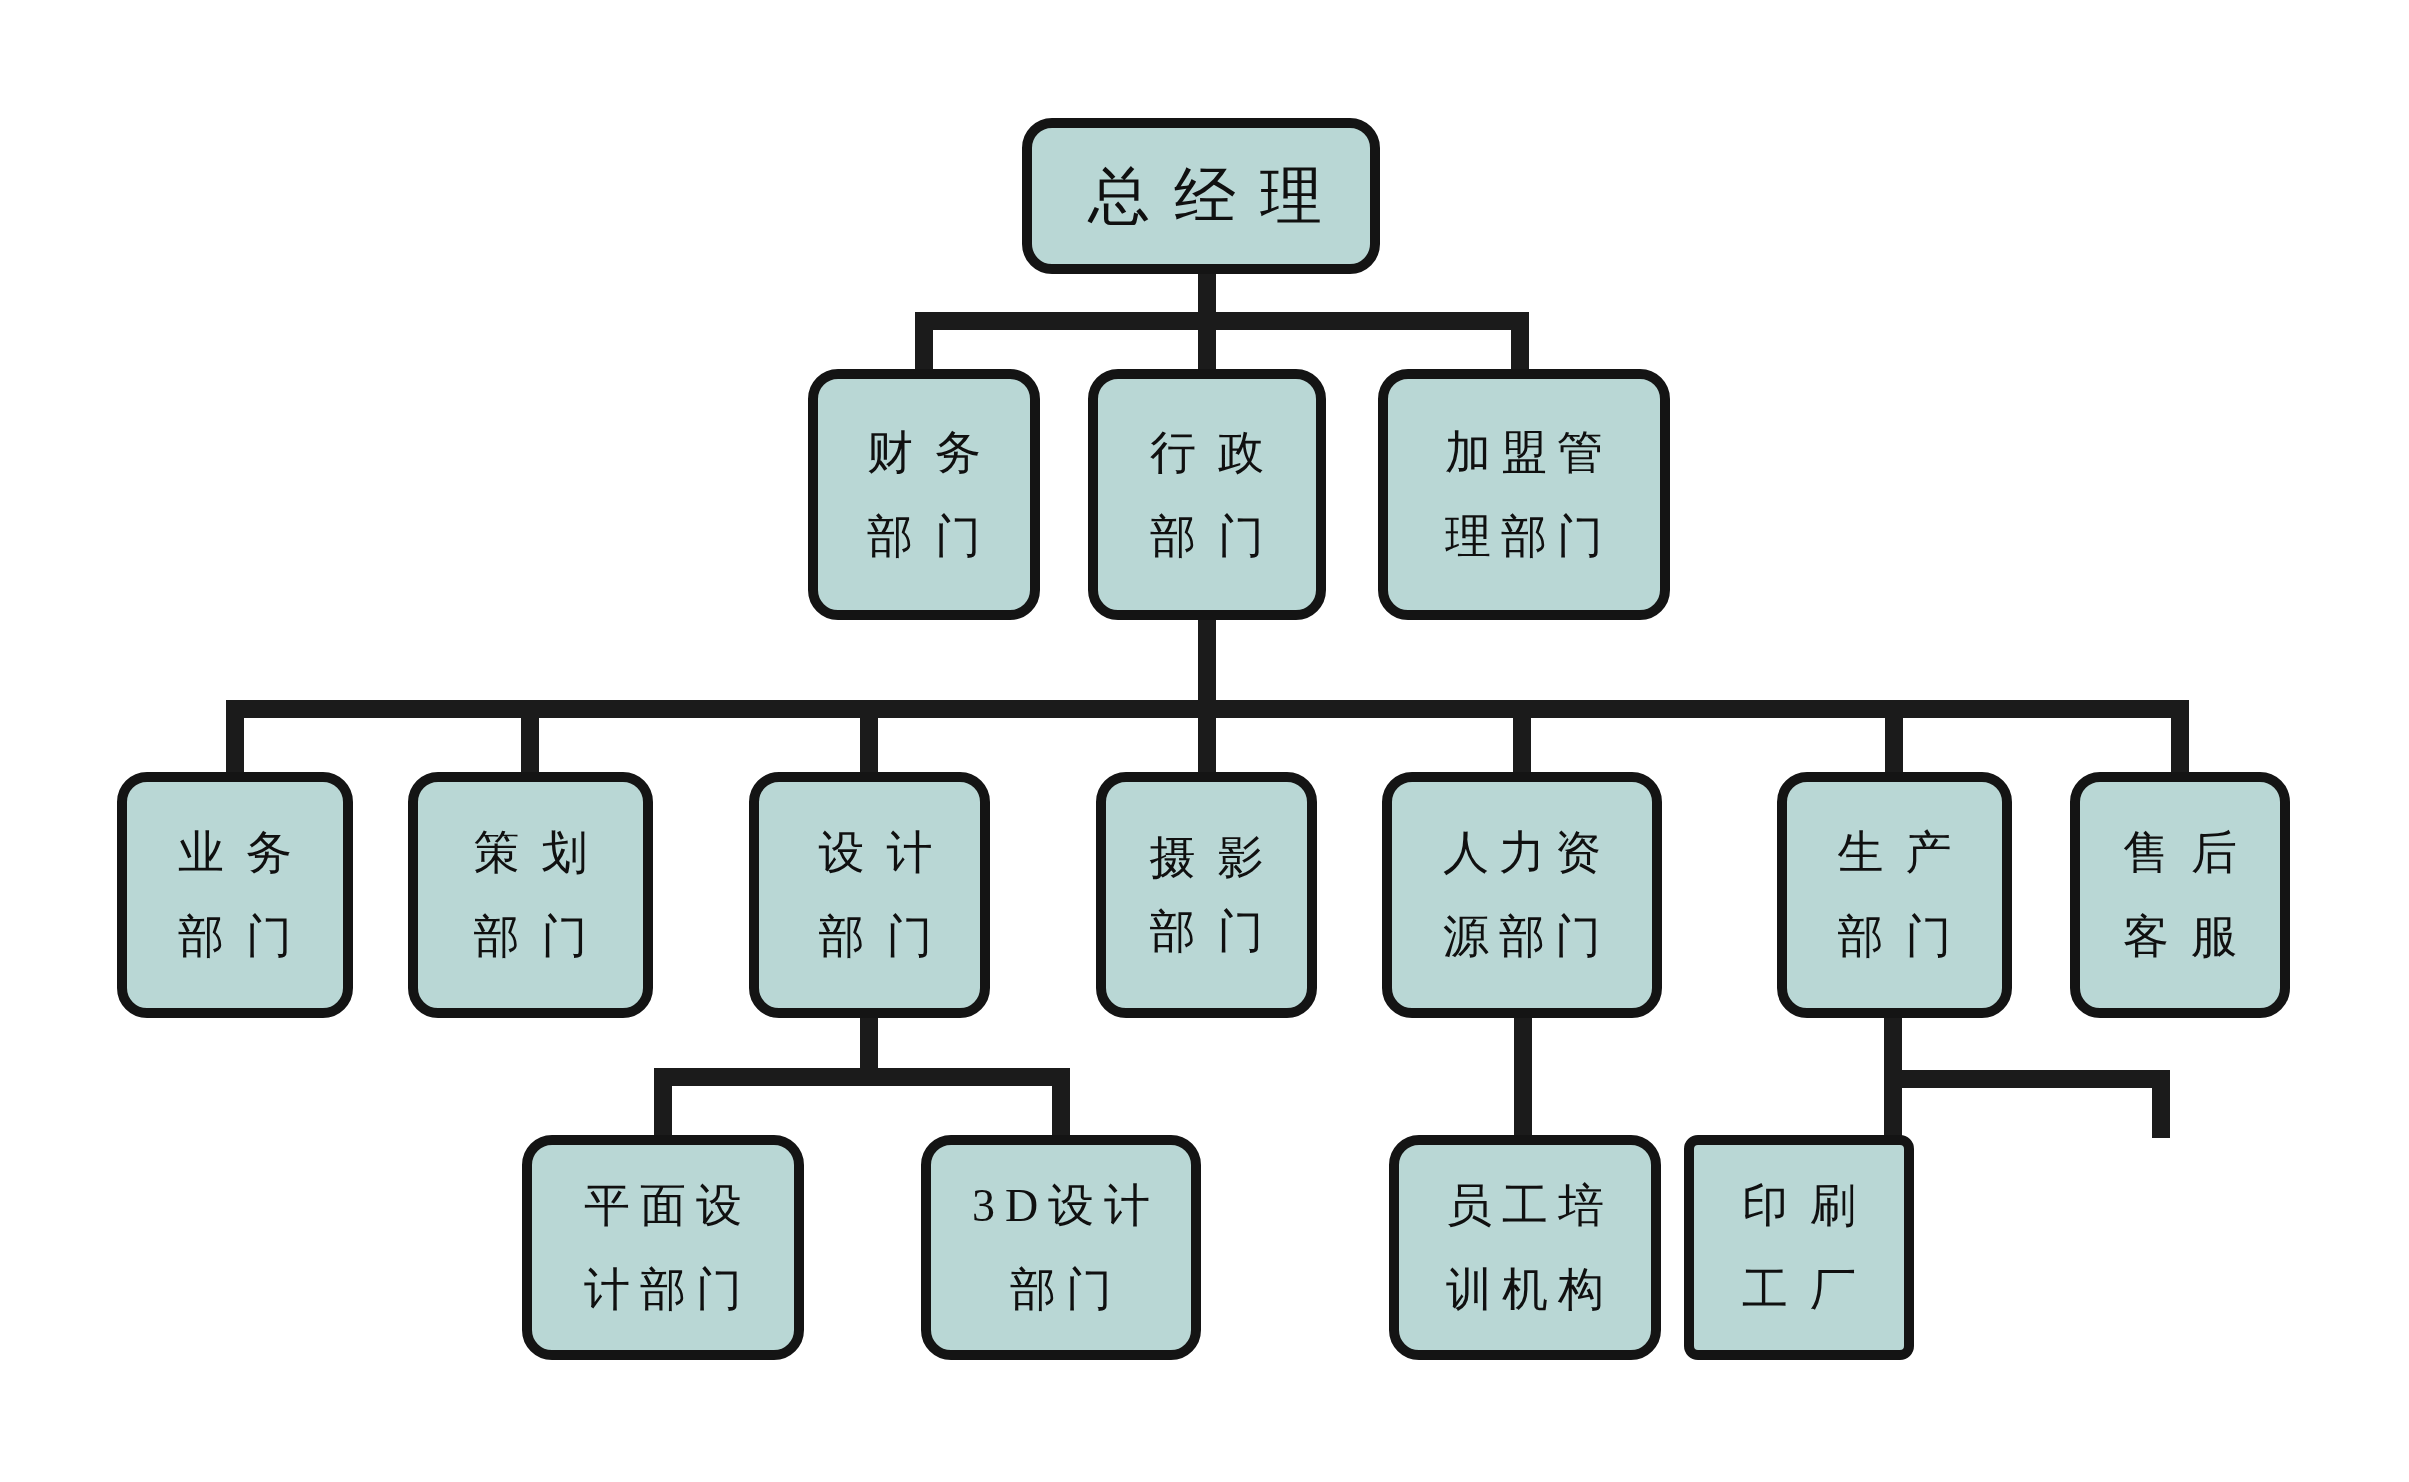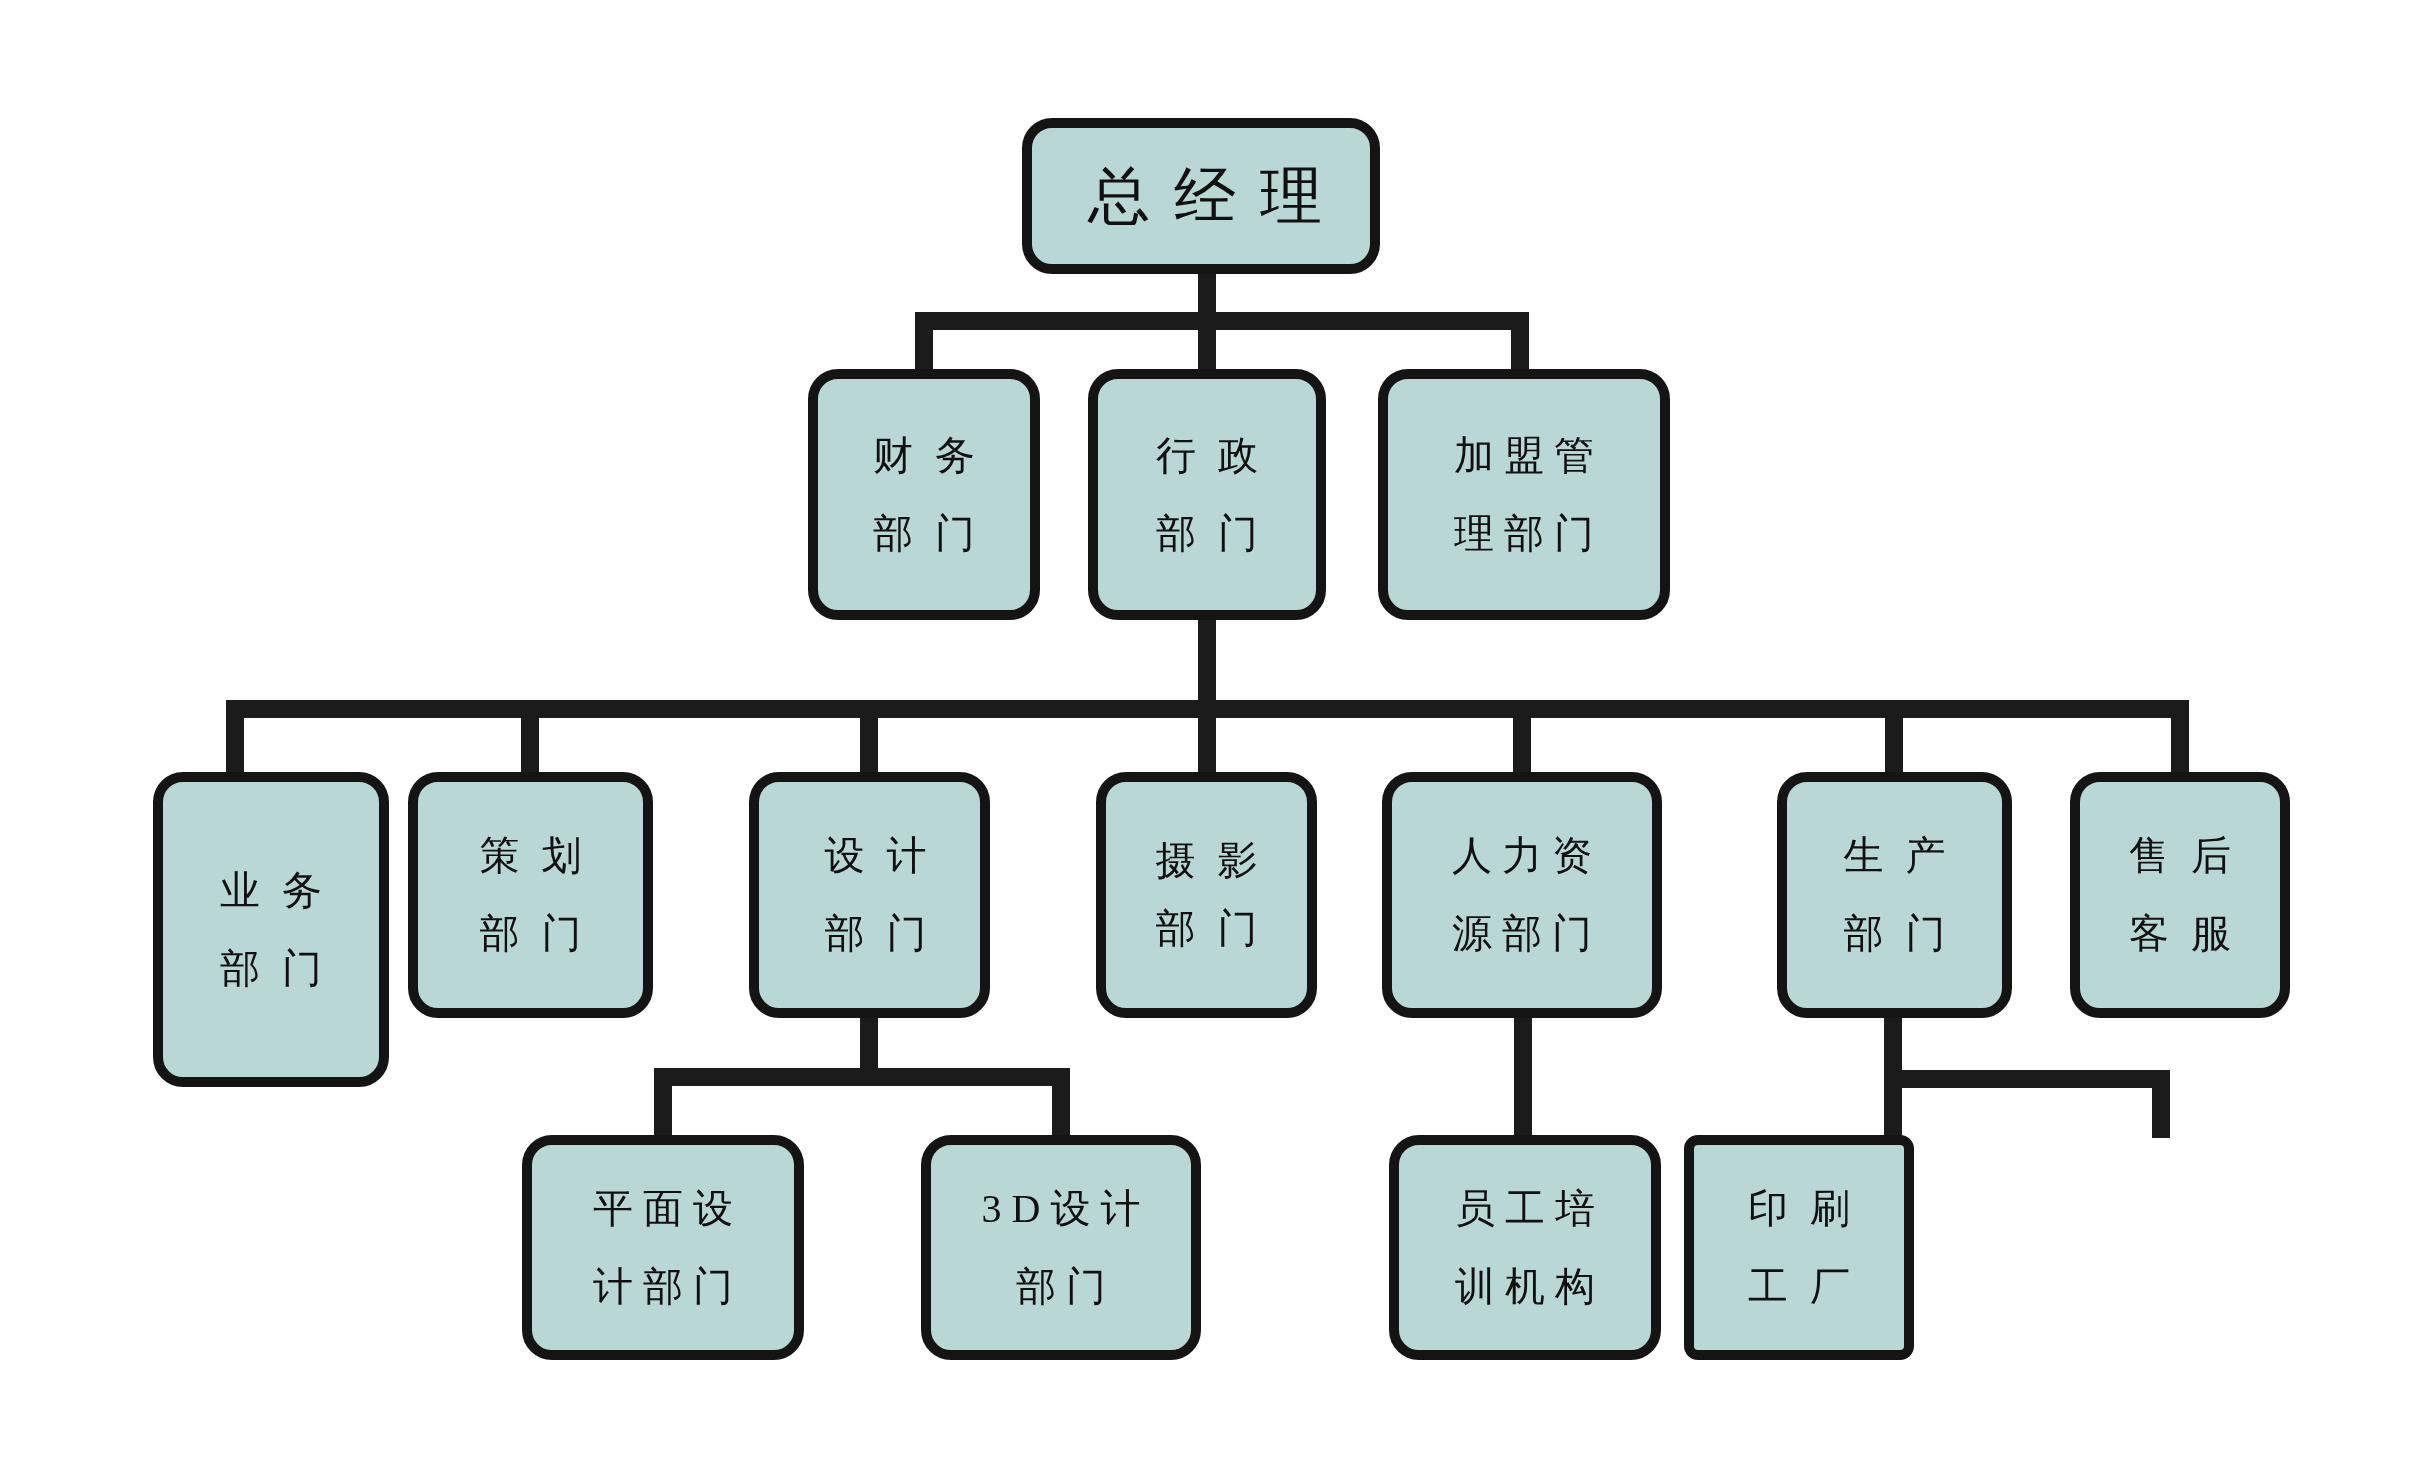--- a/index.html
+++ b/index.html
@@ -12,21 +12,21 @@
     font-family:"Liberation Serif","DejaVu Serif",serif; color:var(--text);
     overflow:hidden;
   }
   .node{
     position:absolute; box-sizing:border-box;
     background:var(--node-fill);
     border:10px solid var(--node-border);
     border-radius:30px;
     display:flex; flex-direction:column; align-items:center; justify-content:center;
     row-gap:38px; text-align:center;
-    font-size:40px; line-height:1;
+    font-size:46px; line-height:1;
   }
   .node.root{font-size:62px;padding-left:8px;}
   .ln{display:block; white-space:nowrap;}
   .ls2{letter-spacing:22px; padding-left:22px;}   
   .ls3{letter-spacing:10px; padding-left:10px;}   
   .lsr{letter-spacing:24px; padding-left:24px;}   
   .lst{letter-spacing:12px; padding-left:12px;}   
   .hline,.vline{position:absolute; background:var(--line);}
 </style>
 </head>
@@ -69,21 +69,21 @@
   </div>
   <div class="node" style="left:1088px;top:369px;width:238px;height:251px;">
     <span class="ln ls2">行政</span>
     <span class="ln ls2">部门</span>
   </div>
   <div class="node" style="left:1378px;top:369px;width:292px;height:251px;">
     <span class="ln ls3">加盟管</span>
     <span class="ln ls3">理部门</span>
   </div>
 
-  <div class="node" style="left:117px;top:772px;width:236px;height:315px;margin-left:36px;">
+  <div class="node" style="left:117px;top:772px;width:236px;height:246px;">
     <span class="ln ls2">业务</span>
     <span class="ln ls2">部门</span>
   </div>
   <div class="node" style="left:408px;top:772px;width:245px;height:246px;">
     <span class="ln ls2">策划</span>
     <span class="ln ls2">部门</span>
   </div>
   <div class="node" style="left:749px;top:772px;width:241px;height:246px;padding-left:12px;">
     <span class="ln ls2">设计</span>
     <span class="ln ls2">部门</span>

